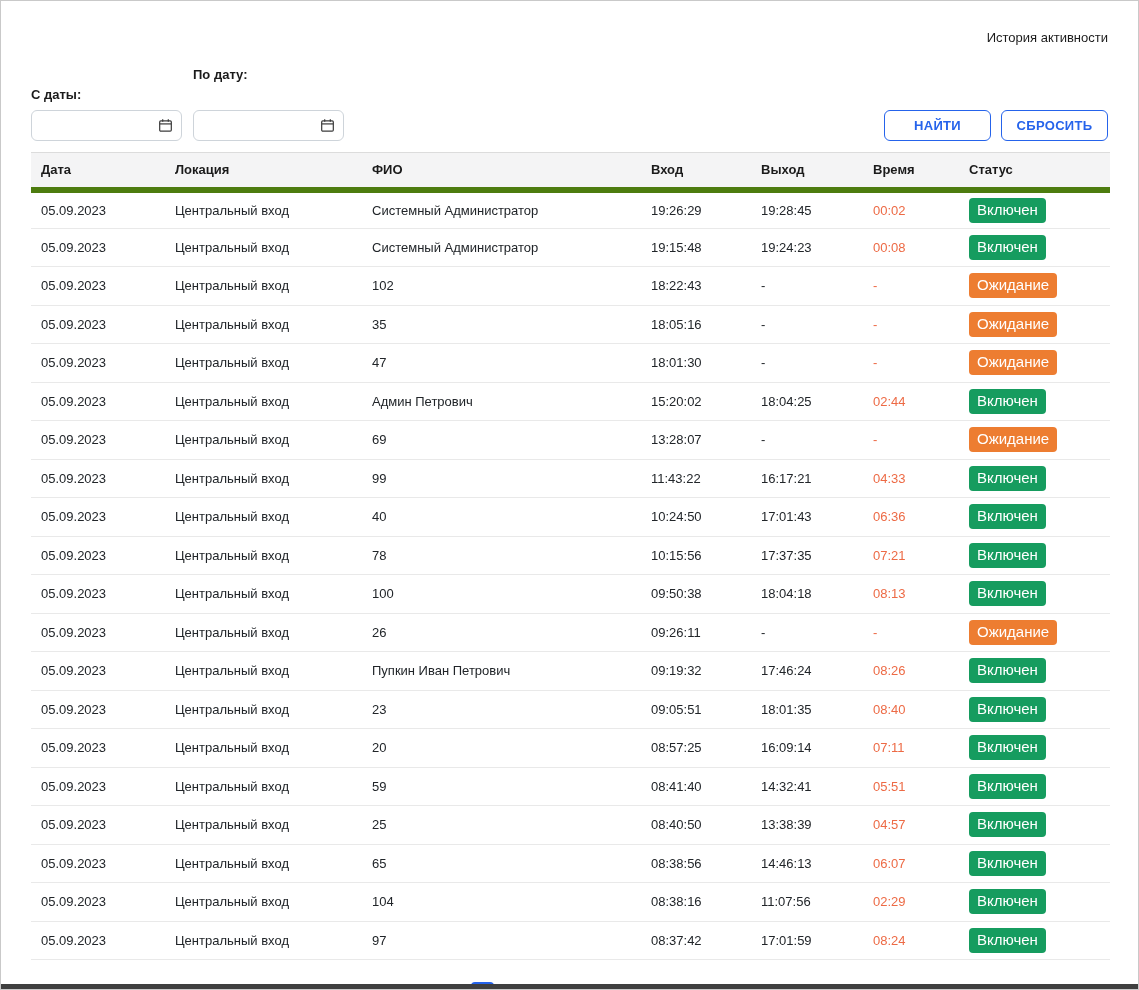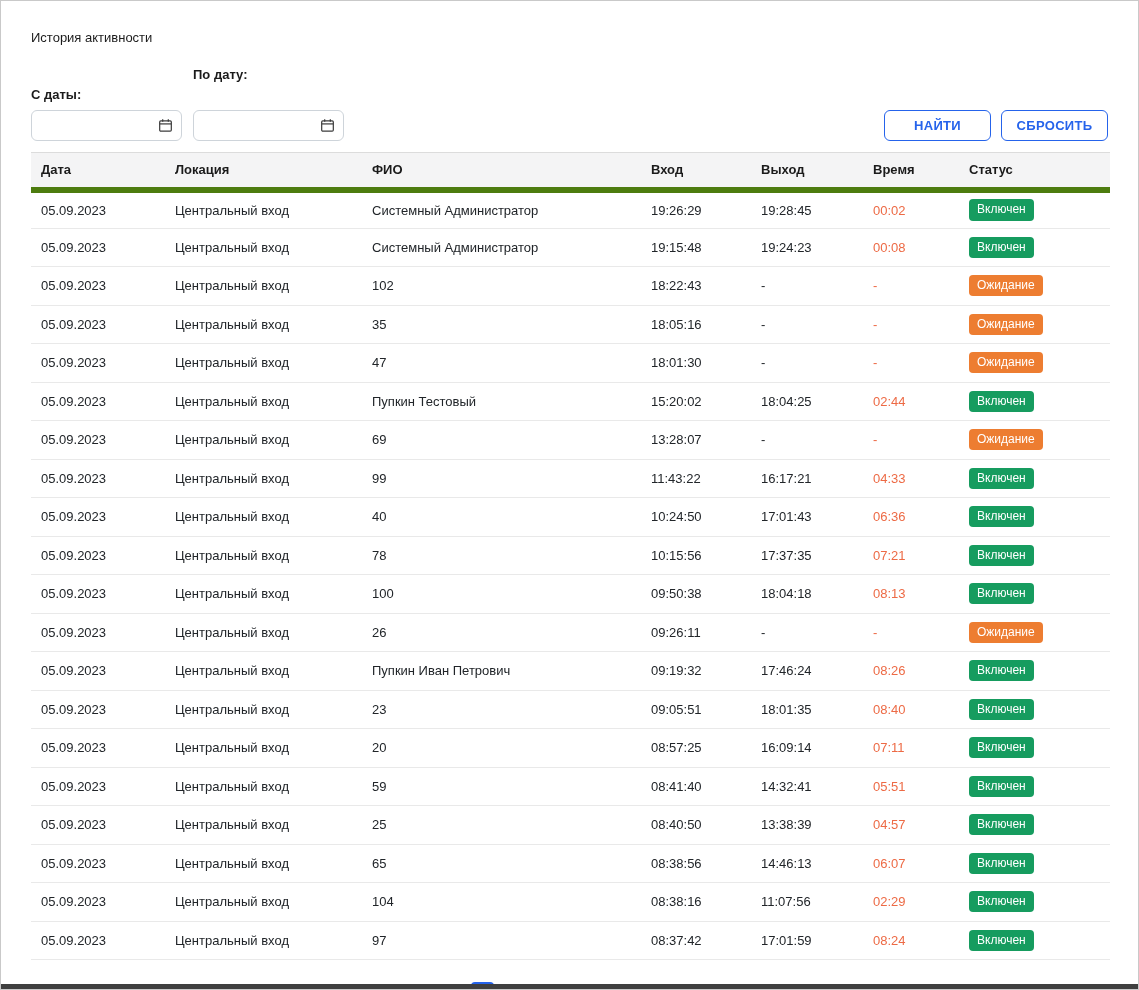--- a/index.html
+++ b/index.html
@@ -21,21 +21,21 @@
     position:relative;
     overflow:hidden;
   }
   .bottom-edge{
     position:absolute;left:0;bottom:0;width:100%;height:5px;
     background:#3f3f3f;
   }
   .wrap{padding:0 30px;}
   .page-title{
     margin:0;padding-top:29px;
-    font-size:13px;font-weight:400;color:#1b1b1b;
+    font-size:13px;font-weight:400;color:#1b1b1b;text-align:right;
   }
   
   .filters{
     display:flex;align-items:flex-end;margin-top:22px;
   }
   .fgroup{display:flex;flex-direction:column;}
   .fgroup label{
     font-size:13px;font-weight:700;color:#1b1b1b;margin-bottom:8px;
   }
   .fgroup + .fgroup{margin-left:11px;gap:20px;}
@@ -71,21 +71,21 @@
     height:37px;padding:0 10px;color:#1b1b1b;
     border-top:1px solid #dcdcdc;border-bottom:6px solid #4d7c0f;
   }
   tbody td{
     height:38.5px;padding:0 10px;border-bottom:1px solid var(--border);
     white-space:nowrap;overflow:hidden;
   }
   td.time-cell{color:var(--time);}
   .badge{
     display:inline-block;padding:3px 8px 4px;border-radius:4px;
-    color:#fff;font-size:12px;line-height:1.2;
+    color:#fff;font-size:15px;line-height:1.2;
   }
   .badge-on{background:var(--green);}
   .badge-wait{background:var(--orange);}
   
   .pagination{
     display:flex;align-items:center;justify-content:center;
     margin-top:22px;gap:6px;
   }
   .pchev{
     width:22px;height:22px;display:flex;align-items:center;justify-content:center;
@@ -221,21 +221,21 @@
       <td>-</td>
       <td class="time-cell">-</td>
       <td>
         <span class="badge badge-wait">Ожидание</span>
       </td>
     </tr>
 
     <tr>
       <td>05.09.2023</td>
       <td>Центральный вход</td>
-      <td>Пупкин Тестовый</td>
+      <td>Админ Петрович</td>
       <td>15:20:02</td>
       <td>18:04:25</td>
       <td class="time-cell">02:44</td>
       <td>
         <span class="badge badge-on">Включен</span>
       </td>
     </tr>
 
     <tr>
       <td>05.09.2023</td>

